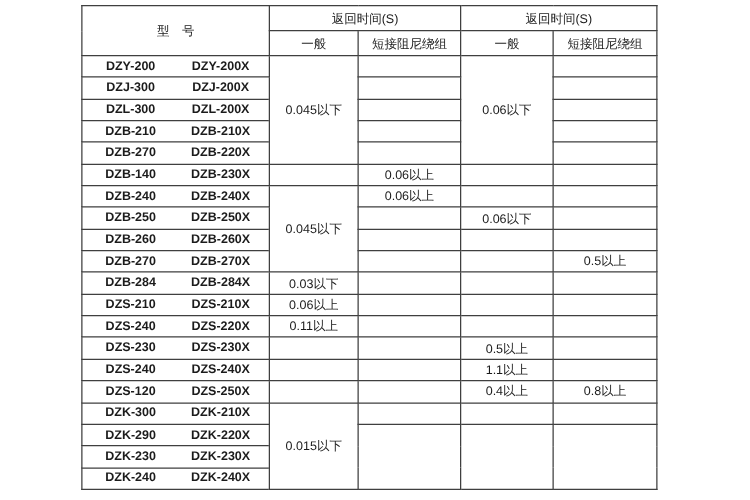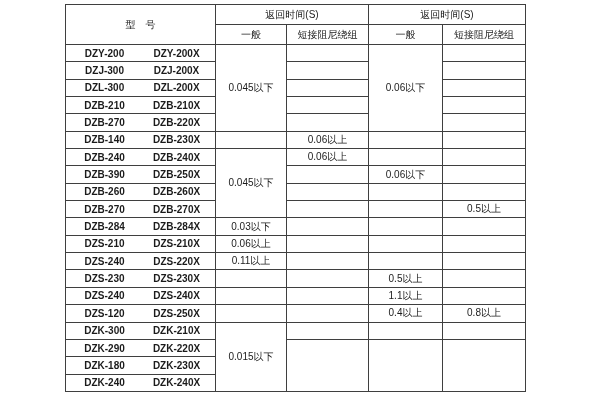--- a/index.html
+++ b/index.html
@@ -142,21 +142,21 @@
             </div>
           </td>
           <td rowspan="4">0.045以下</td>
           <td>0.06以上</td>
           <td></td>
           <td></td>
         </tr>
         <tr>
           <td class="model-cell">
             <div class="model-inner">
-              <span>DZB-390</span>
+              <span>DZB-250</span>
               <span>DZB-250X</span>
             </div>
           </td>
           <td></td>
           <td>0.06以下</td>
           <td></td>
         </tr>
         <tr>
           <td class="model-cell">
             <div class="model-inner">
@@ -270,21 +270,21 @@
               <span>DZK-220X</span>
             </div>
           </td>
           <td rowspan="3"></td>
           <td rowspan="3"></td>
           <td rowspan="3"></td>
         </tr>
         <tr>
           <td class="model-cell">
             <div class="model-inner">
-              <span>DZK-180</span>
+              <span>DZK-230</span>
               <span>DZK-230X</span>
             </div>
           </td>
         </tr>
         <tr>
           <td class="model-cell">
             <div class="model-inner">
               <span>DZK-240</span>
               <span>DZK-240X</span>
             </div>

